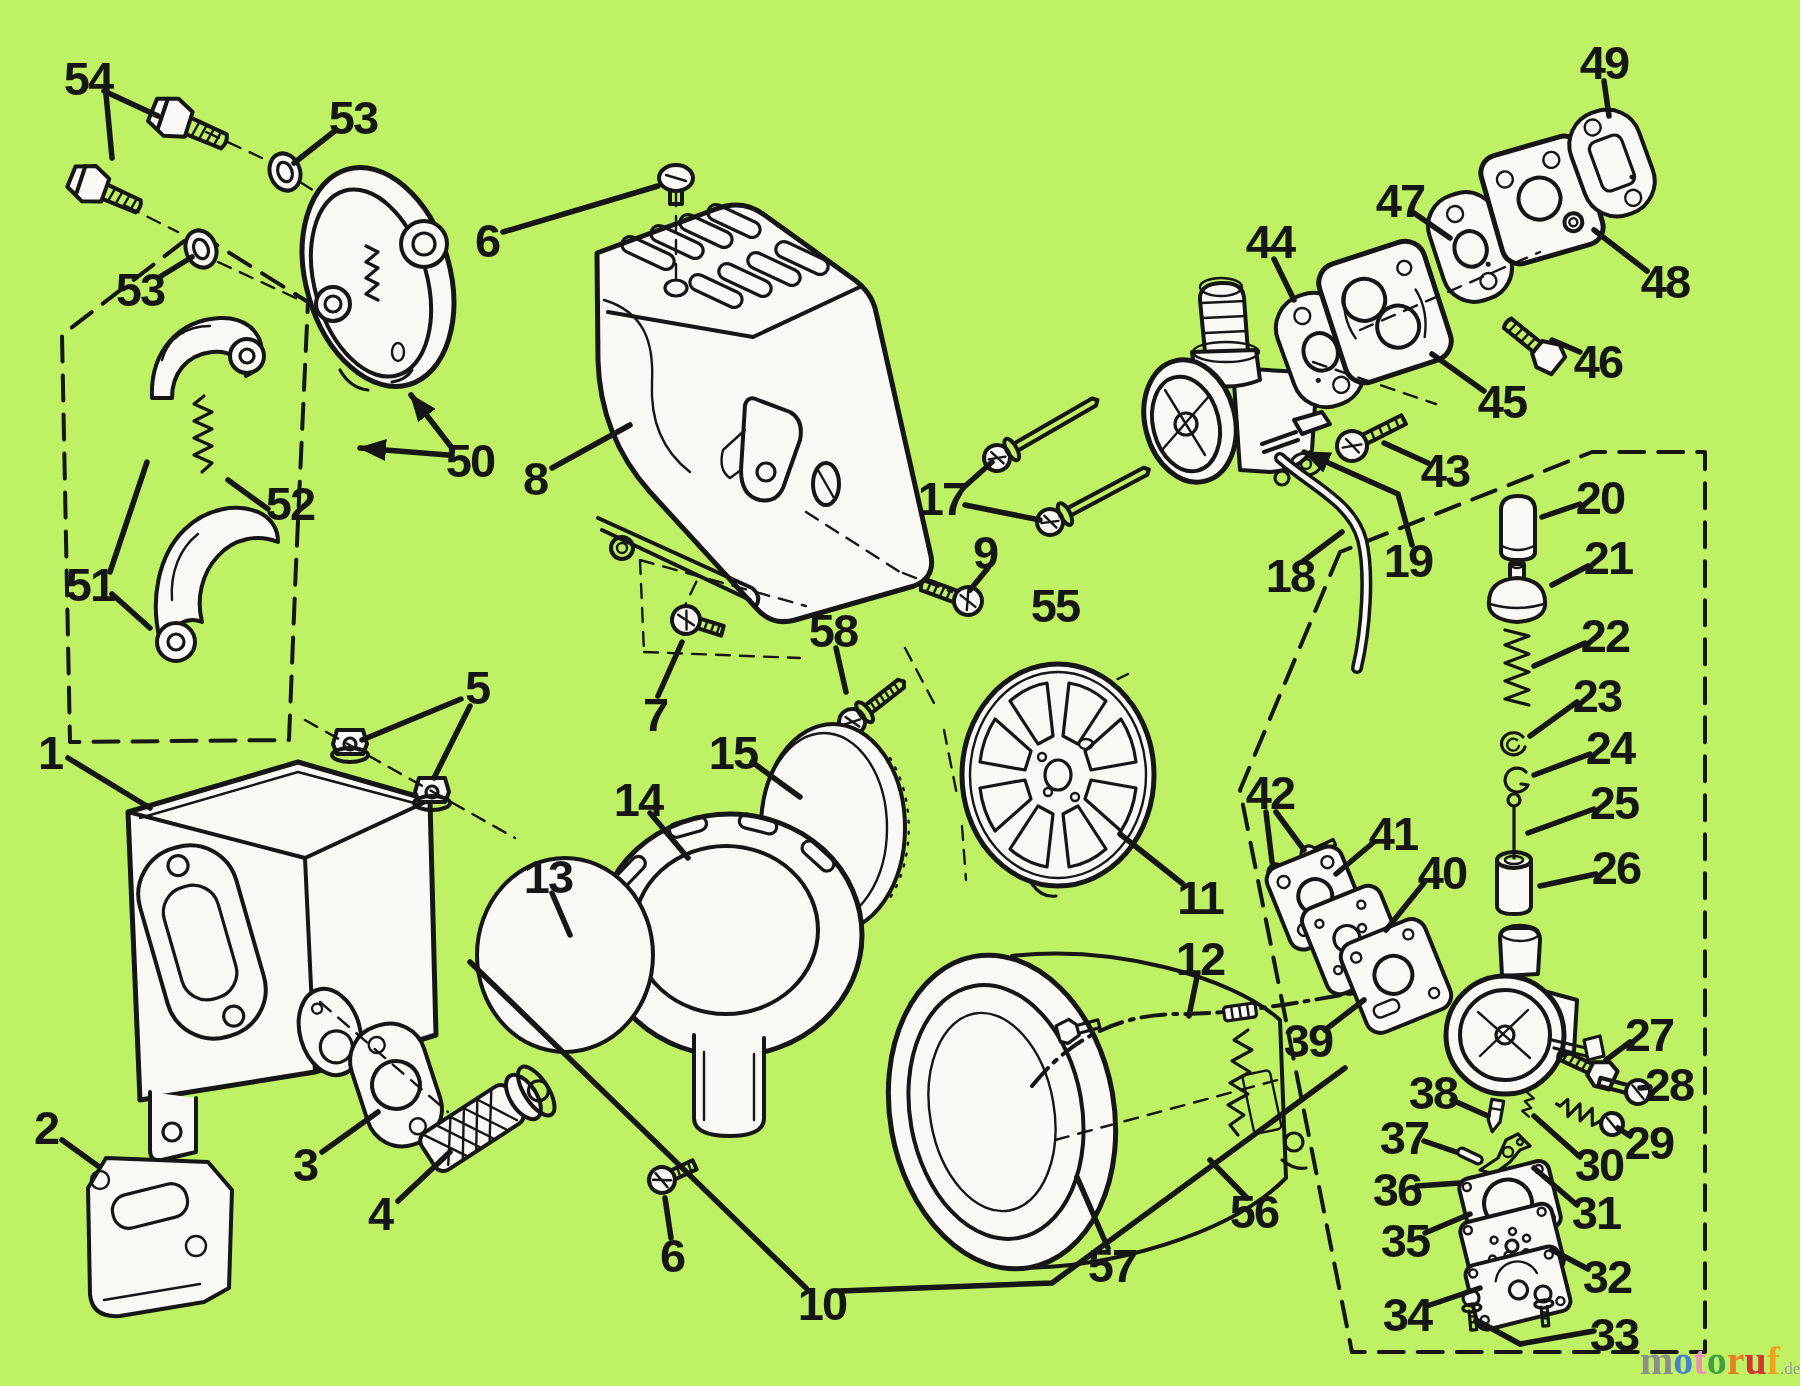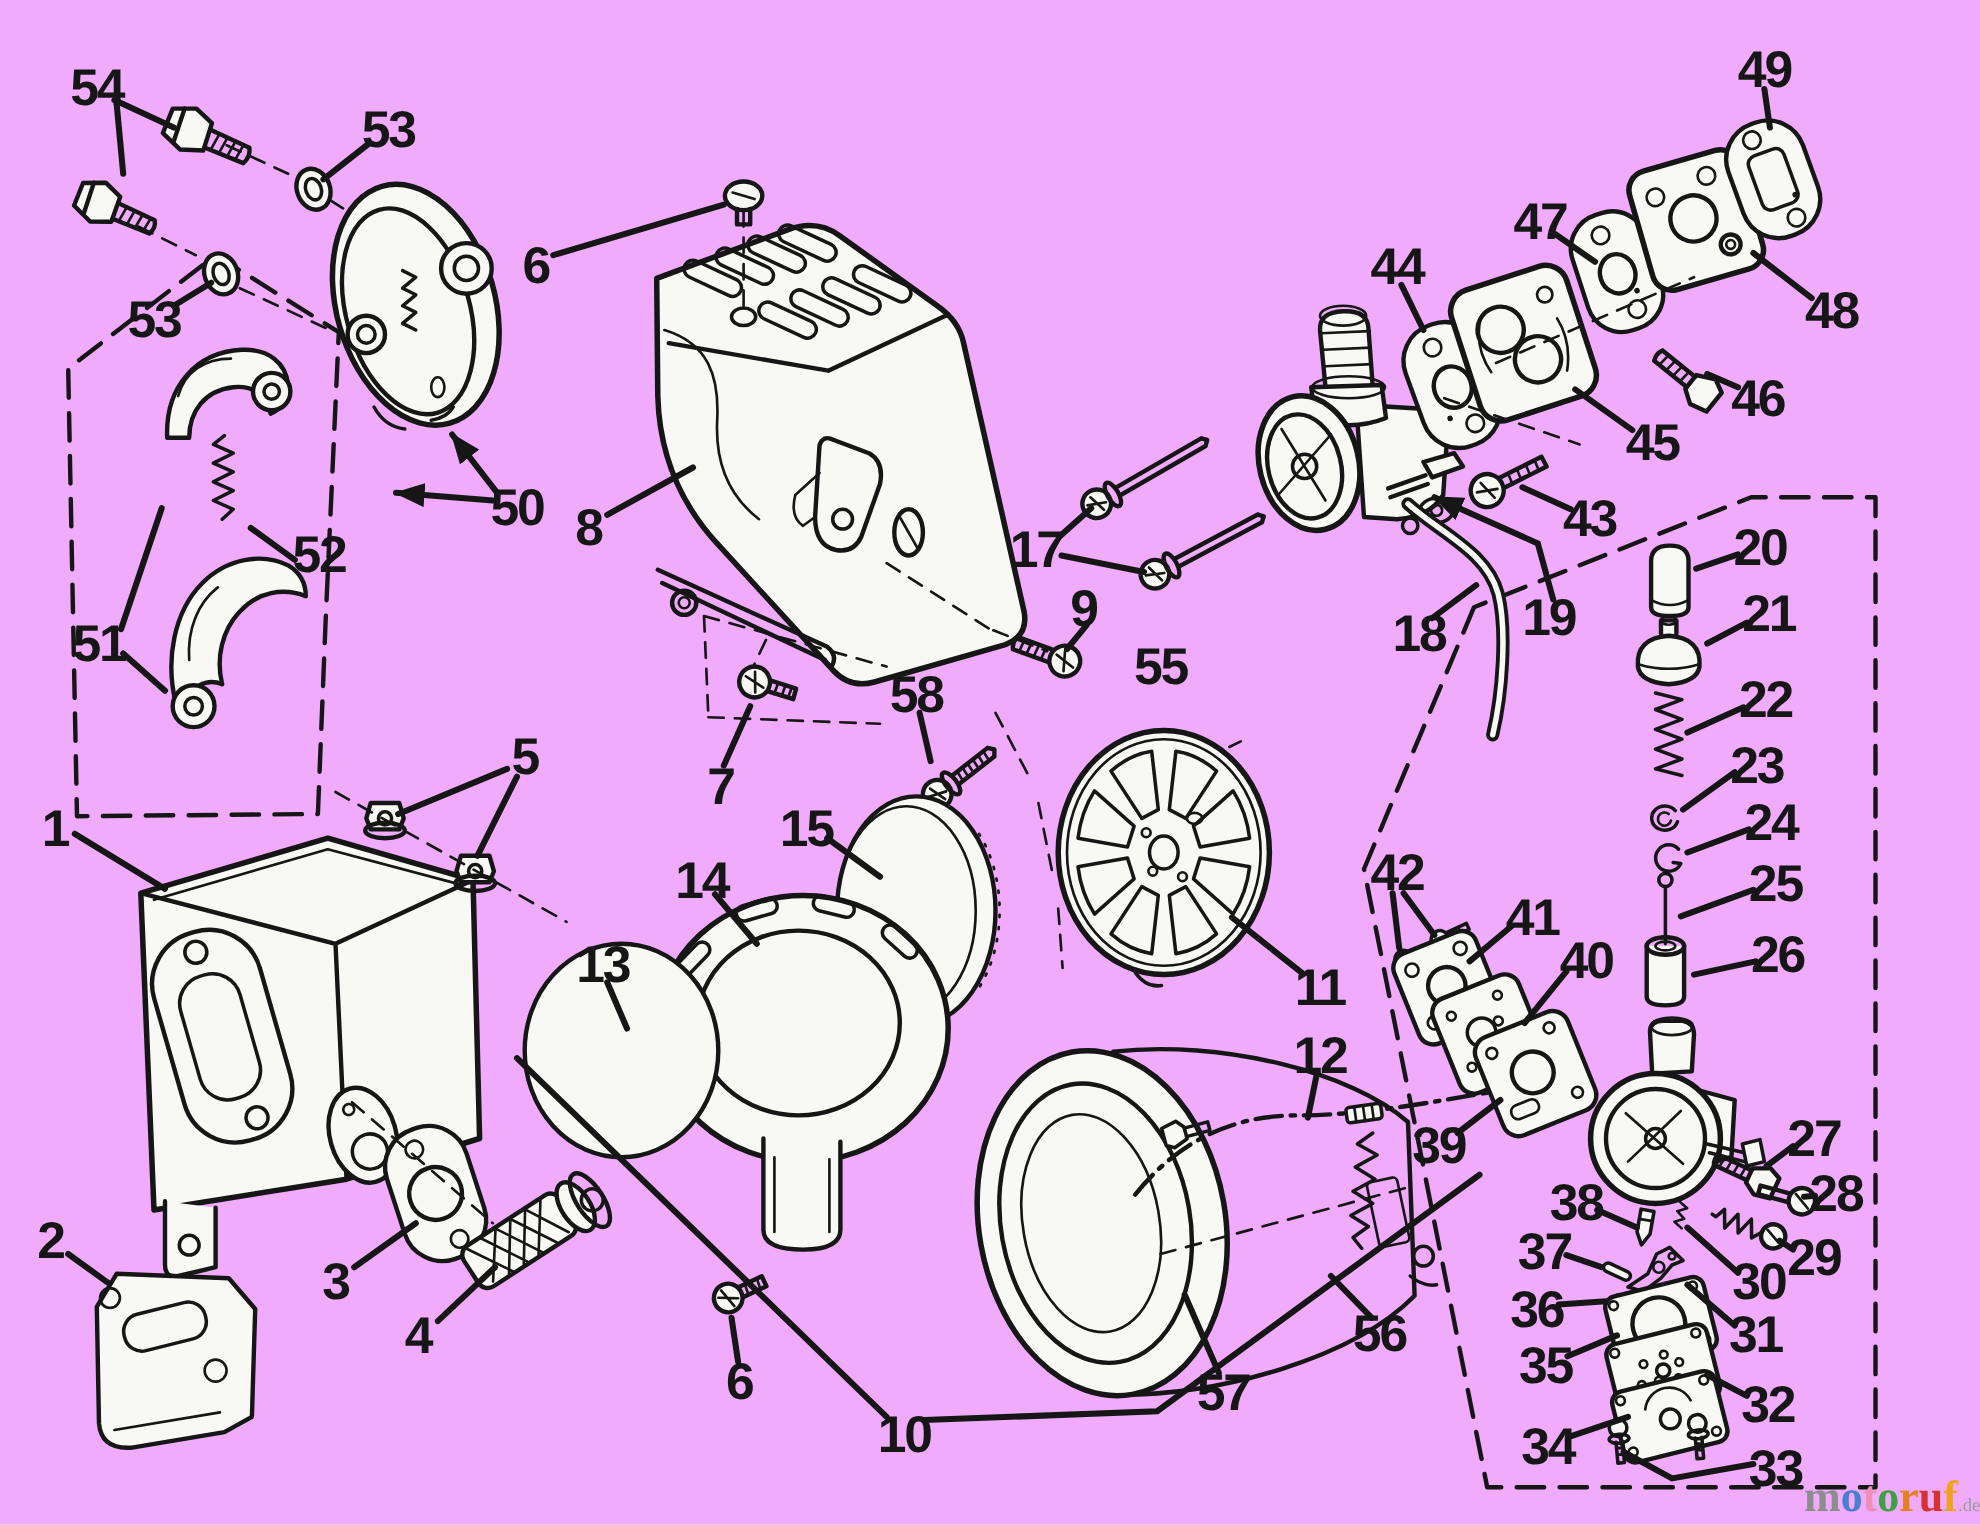--- a/index.html
+++ b/index.html
@@ -1,16 +1,16 @@
 <!DOCTYPE html>
 <html><head>
 <meta charset="utf-8">
 <style>
   html,body{margin:0;padding:0;background:#e8e8e6;}
-  #stage{position:relative;width:1800px;height:1386px;background:#f0abfc;overflow:hidden;}
+  #stage{position:relative;width:1800px;height:1386px;background:#bef264;overflow:hidden;}
   svg{display:block}
   .s{stroke:#161616;fill:none;stroke-width:4;stroke-linecap:round;stroke-linejoin:round}
   .s5{stroke-width:5}
   .t{stroke-width:2.4}
   .th{stroke-width:3.2}
   .w{fill:#f8f8f5}
   .dash{stroke-dasharray:25 14}
   .dash2{stroke-dasharray:14 10}
   .dashdot{stroke-dasharray:24 8 4 8}
   .leader{stroke:#161616;stroke-width:5.5;fill:none;stroke-linecap:round}

